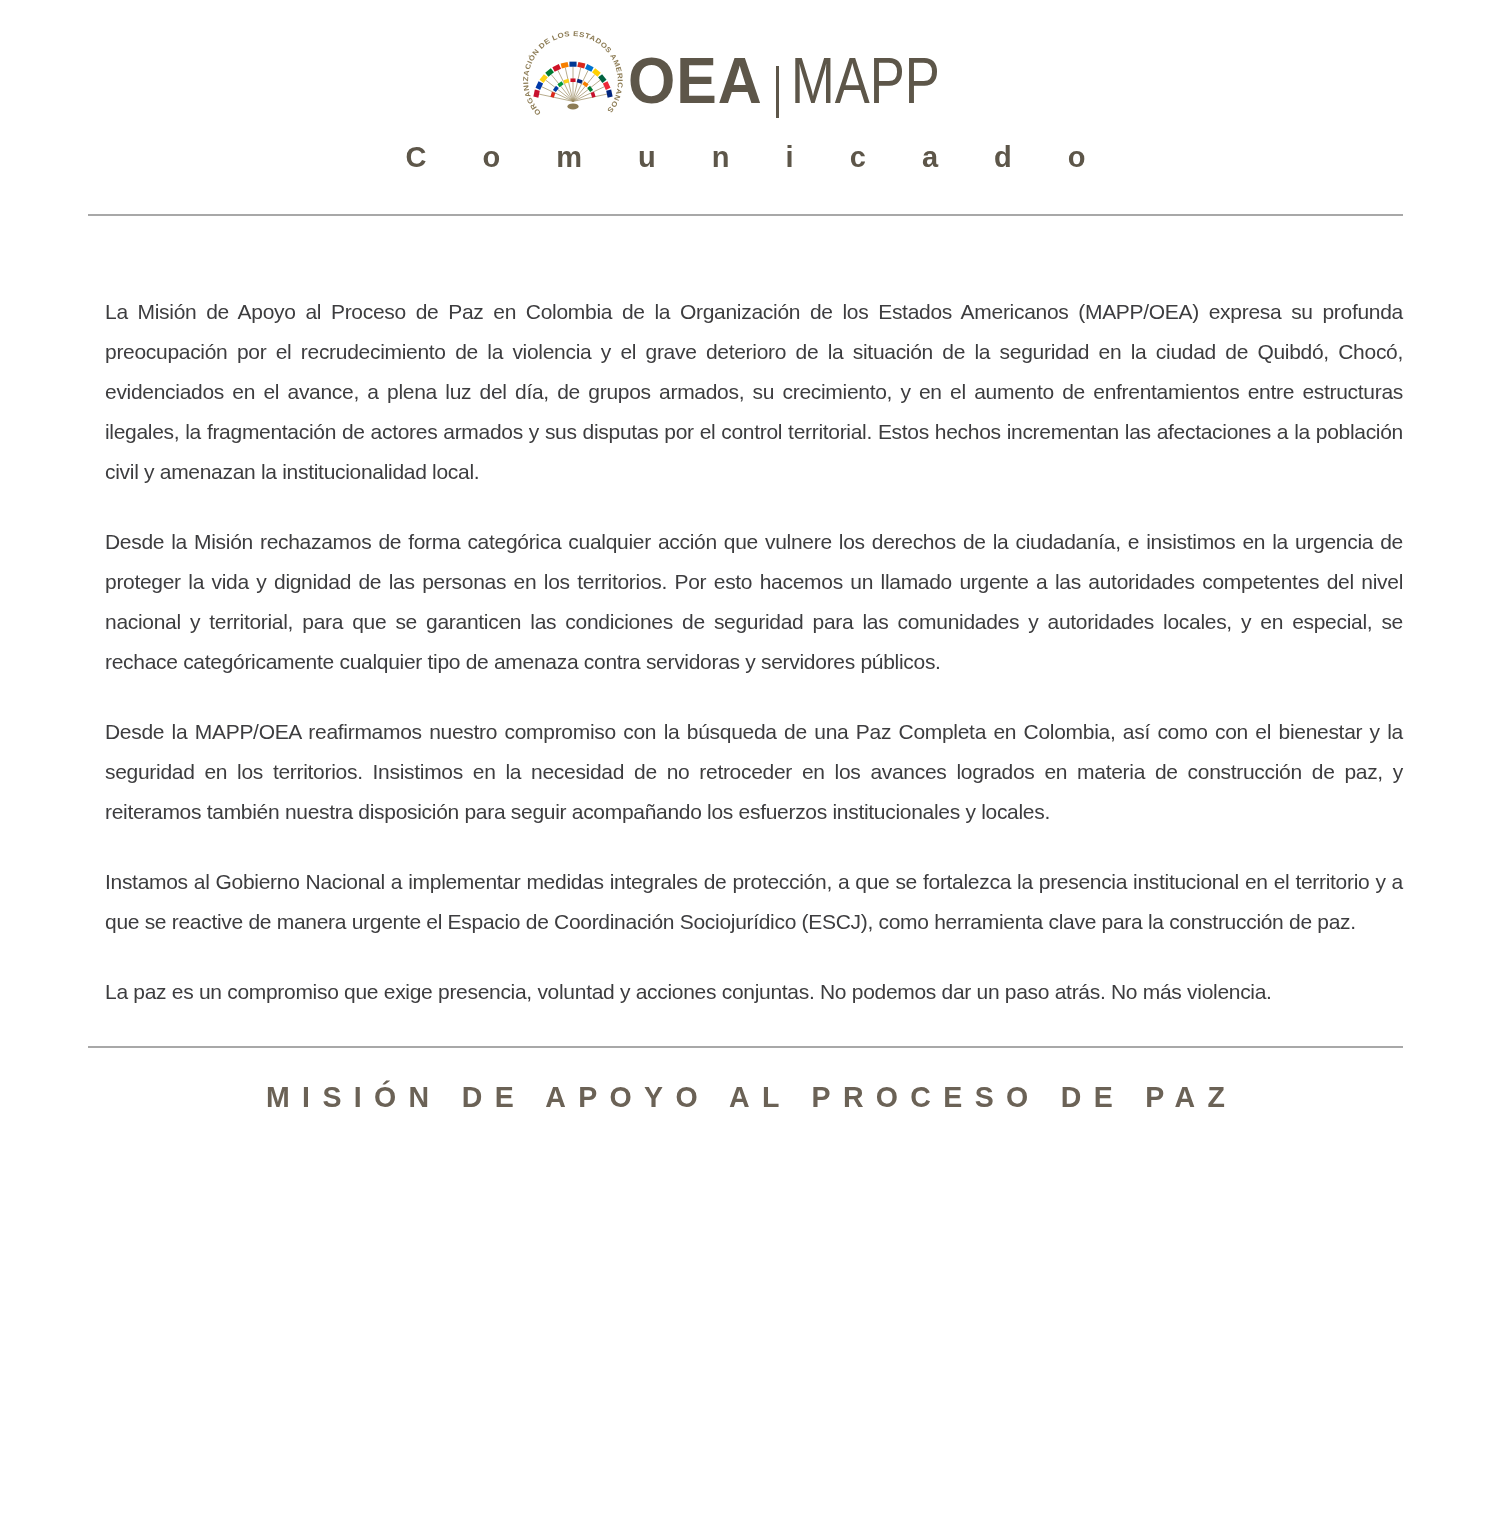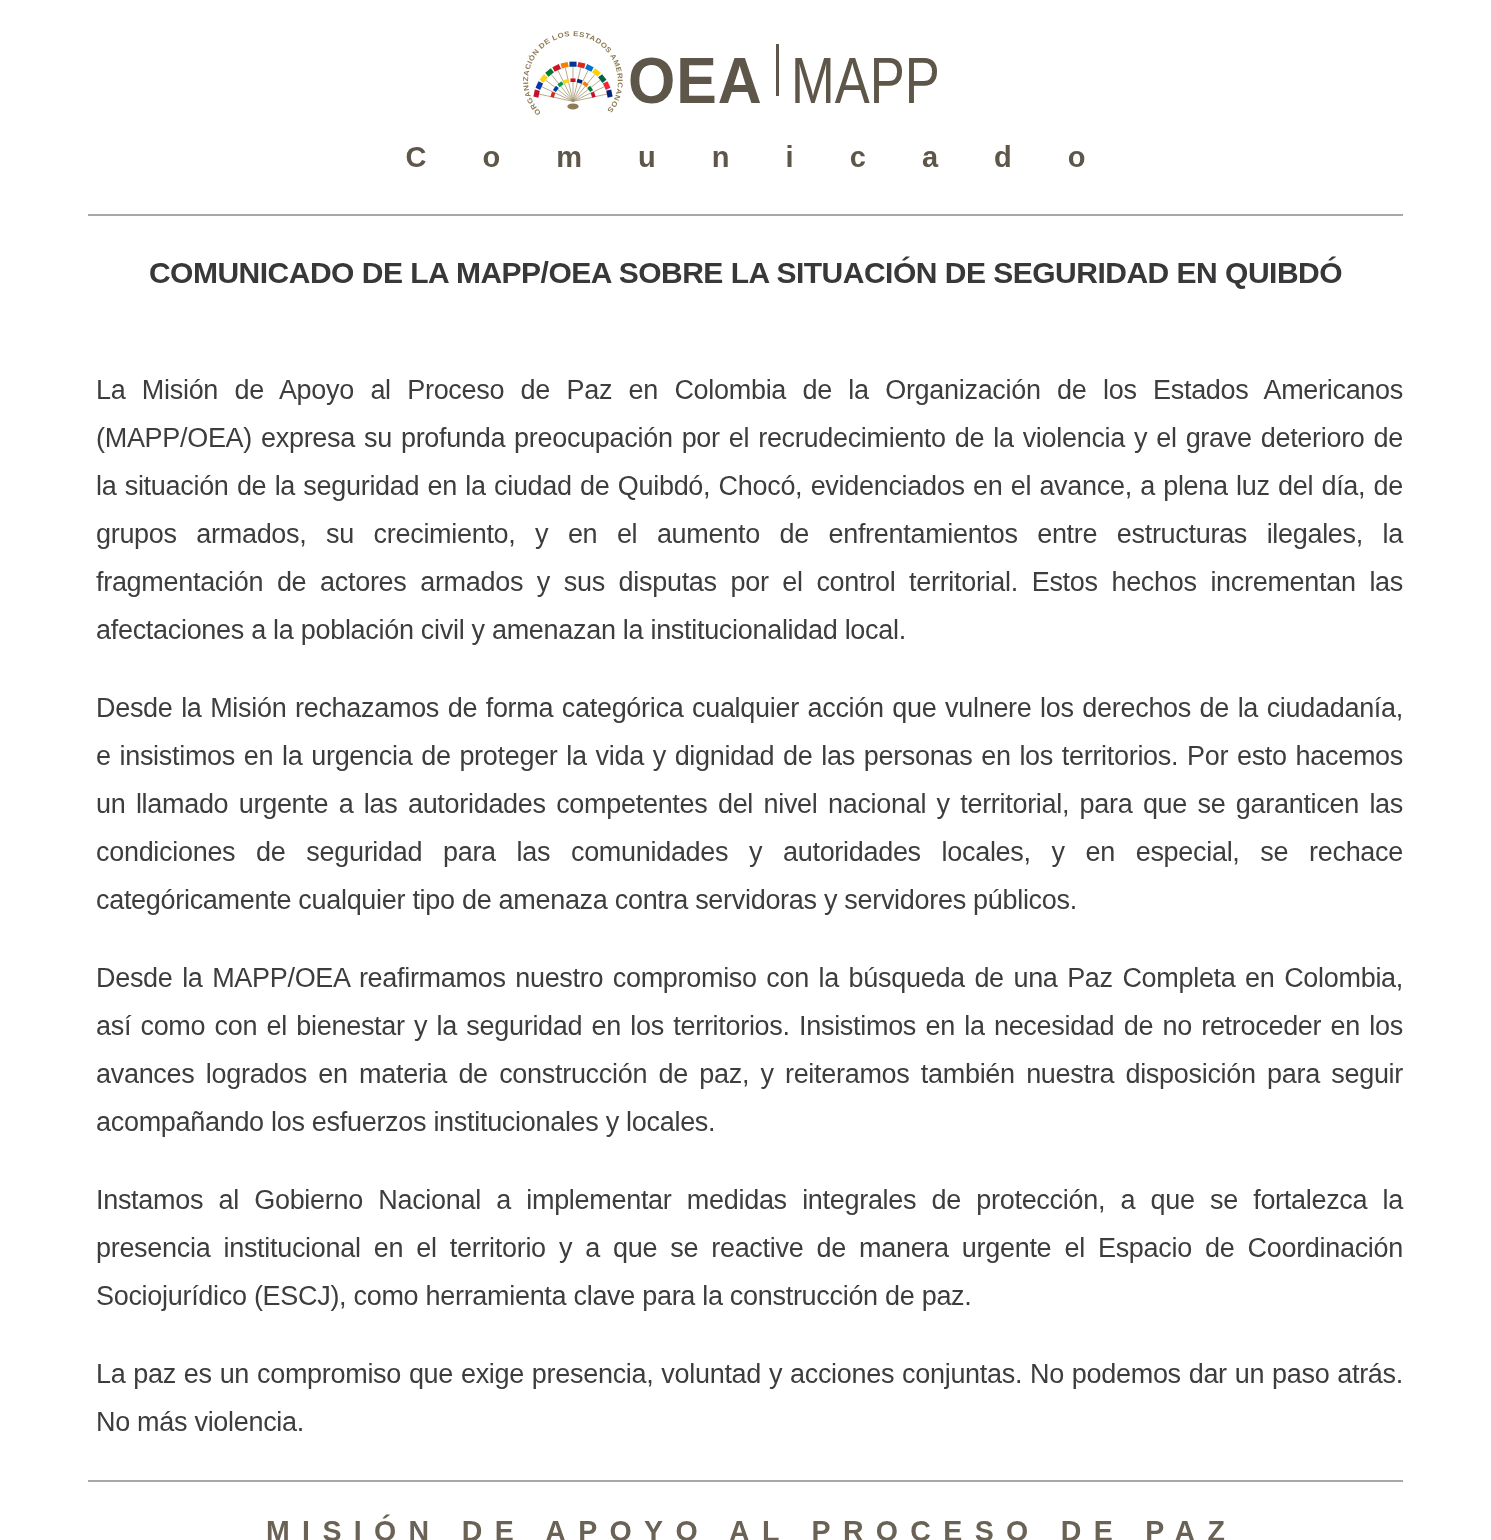--- a/index.html
+++ b/index.html
@@ -9,21 +9,21 @@
     width:1491px; height:1540px;
     margin:0 auto;
     background:#ffffff;
     font-family:"Liberation Sans", sans-serif;
     overflow:hidden;
   }
   
   .header { padding-top:26px; display:flex; flex-direction:column; align-items:center; }
   .logo-row { display:flex; align-items:center; }
   .seal { width:110px; height:110px; flex:0 0 auto; }
-  .wordmark { display:flex; align-items:flex-start; color:#5d5649; }
+  .wordmark { display:flex; align-items:flex-end; color:#5d5649; }
   .wordmark-oea {
     font-size:64px; font-weight:700; letter-spacing:1px;
     display:inline-block; transform:scaleX(0.95); transform-origin:left center;
   }
   .wordmark-divider { width:3px; height:52px; background:#5d5649; margin:0 12px 0 6px; }
   .wordmark-mapp {
     font-size:64px; font-weight:400; letter-spacing:0px;
     display:inline-block; transform:scaleX(0.82); transform-origin:left center;
   }
   .comunicado-label {
@@ -37,22 +37,22 @@
   .rule-bottom { margin-top:34px; }
   
   .doc-title {
     width:1315px; margin:40px auto 0;
     text-align:center;
     font-size:30px; font-weight:700; color:#38383a;
     letter-spacing:-0.5px;
   }
   .content { width:1315px; margin:0 auto; padding-top:76px; }
   .content p {
-    margin:0 0 30px 8px;
-    font-size:27px; line-height:48px;
+    margin:0 0 30px 17px;
+    font-size:21px; line-height:40px;
     color:#3d3d3f;
     text-align:justify;
     letter-spacing:-0.3px;
   }
   .content p:last-child { margin-bottom:0; }
   
   .footer-tagline {
     margin-top:32px;
     text-align:center;
     font-size:30px; font-weight:700; color:#6b6256;
@@ -126,21 +126,20 @@
         <span class="wordmark-divider"></span>
         <span class="wordmark-mapp">MAPP</span>
       </div>
     </div>
 
     <div class="comunicado-label">C o m u n i c a d o</div>
   </div>
 
   <hr class="rule rule-top">
 
-  <h1 class="doc-title">COMUNICADO DE LA MAPP/OEA SOBRE LA SITUACIÓN DE SEGURIDAD EN QUIBDÓ</h1>
 
   <div class="content">
 
       <p>La Misión de Apoyo al Proceso de Paz en Colombia de la Organización de los Estados Americanos (MAPP/OEA) expresa su profunda preocupación por el recrudecimiento de la violencia y el grave deterioro de la situación de la seguridad en la ciudad de Quibdó, Chocó, evidenciados en el avance, a plena luz del día, de grupos armados, su crecimiento, y en el aumento de enfrentamientos entre estructuras ilegales, la fragmentación de actores armados y sus disputas por el control territorial. Estos hechos incrementan las afectaciones a la población civil y amenazan la institucionalidad local.</p>
 
       <p>Desde la Misión rechazamos de forma categórica cualquier acción que vulnere los derechos de la ciudadanía, e insistimos en la urgencia de proteger la vida y dignidad de las personas en los territorios. Por esto hacemos un llamado urgente a las autoridades competentes del nivel nacional y territorial, para que se garanticen las condiciones de seguridad para las comunidades y autoridades locales, y en especial, se rechace categóricamente cualquier tipo de amenaza contra servidoras y servidores públicos.</p>
 
       <p>Desde la MAPP/OEA reafirmamos nuestro compromiso con la búsqueda de una Paz Completa en Colombia, así como con el bienestar y la seguridad en los territorios. Insistimos en la necesidad de no retroceder en los avances logrados en materia de construcción de paz, y reiteramos también nuestra disposición para seguir acompañando los esfuerzos institucionales y locales.</p>
 
       <p>Instamos al Gobierno Nacional a implementar medidas integrales de protección, a que se fortalezca la presencia institucional en el territorio y a que se reactive de manera urgente el Espacio de Coordinación Sociojurídico (ESCJ), como herramienta clave para la construcción de paz.</p>

